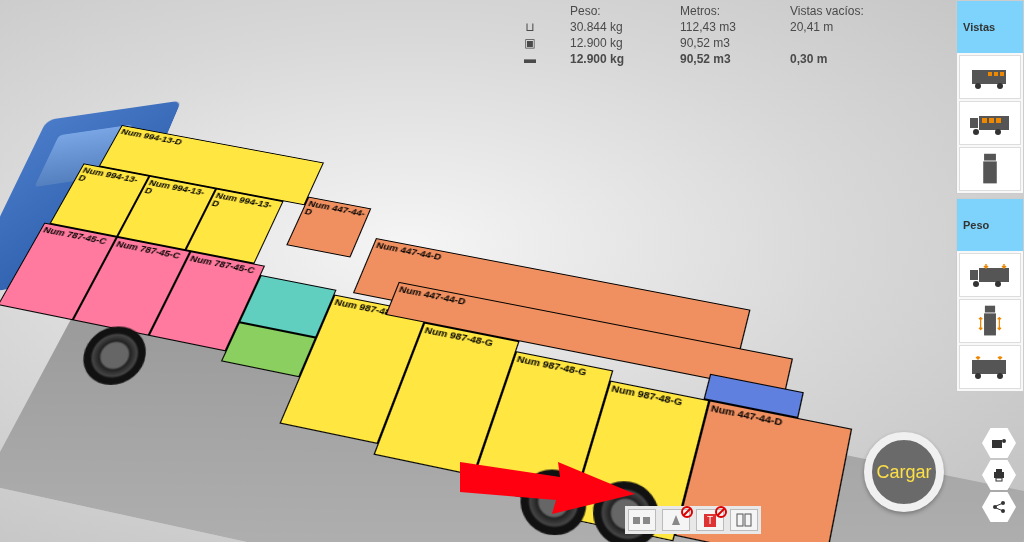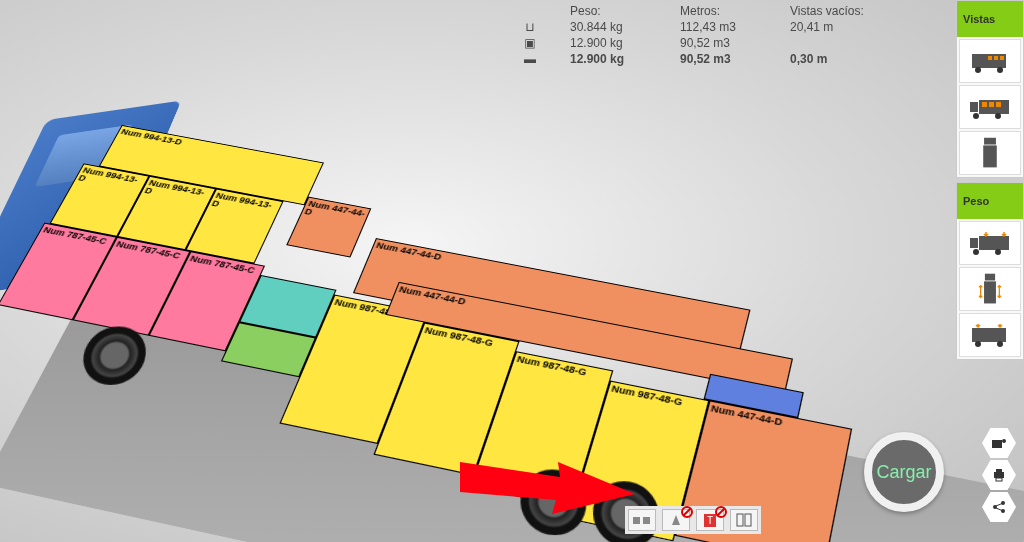--- a/index.html
+++ b/index.html
@@ -51,22 +51,22 @@
     }
     .panel-section {
       background: #f8f8f8;
       border: 1px solid #ccc;
       margin-bottom: 4px;
     }
     .panel-label {
       font-size: 11px;
       font-weight: bold;
       color: #333;
-      padding: 12px 6px;
-      background: #84cc16;
+      padding: 20px 6px;
+      background: #7dd3fc;
     }
     .panel-button {
       width: 62px;
       height: 44px;
       margin: 2px auto;
       background: #fff;
       border: 1px solid #ddd;
       display: flex;
       align-items: center;
       justify-content: center;
@@ -76,21 +76,21 @@
     
     .cargar-button {
       position: absolute;
       right: 80px;
       bottom: 30px;
       width: 80px;
       height: 80px;
       border-radius: 50%;
       background: #6a6a6a;
       border: 8px solid #f0f0f0;
-      color: #86efac;
+      color: #fde047;
       font-size: 18px;
       font-weight: normal;
       display: flex;
       align-items: center;
       justify-content: center;
       cursor: pointer;
       box-shadow: 0 2px 4px rgba(0,0,0,0.3);
     }
 
     

